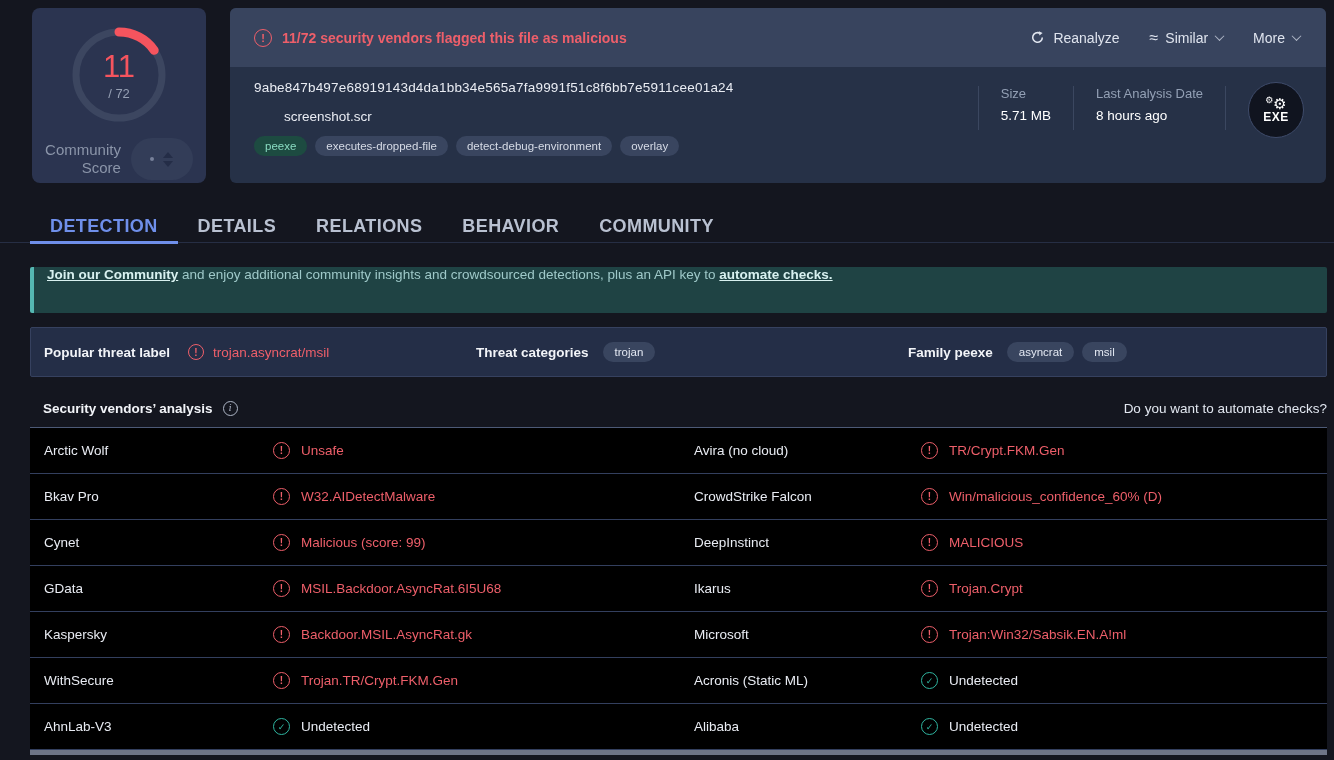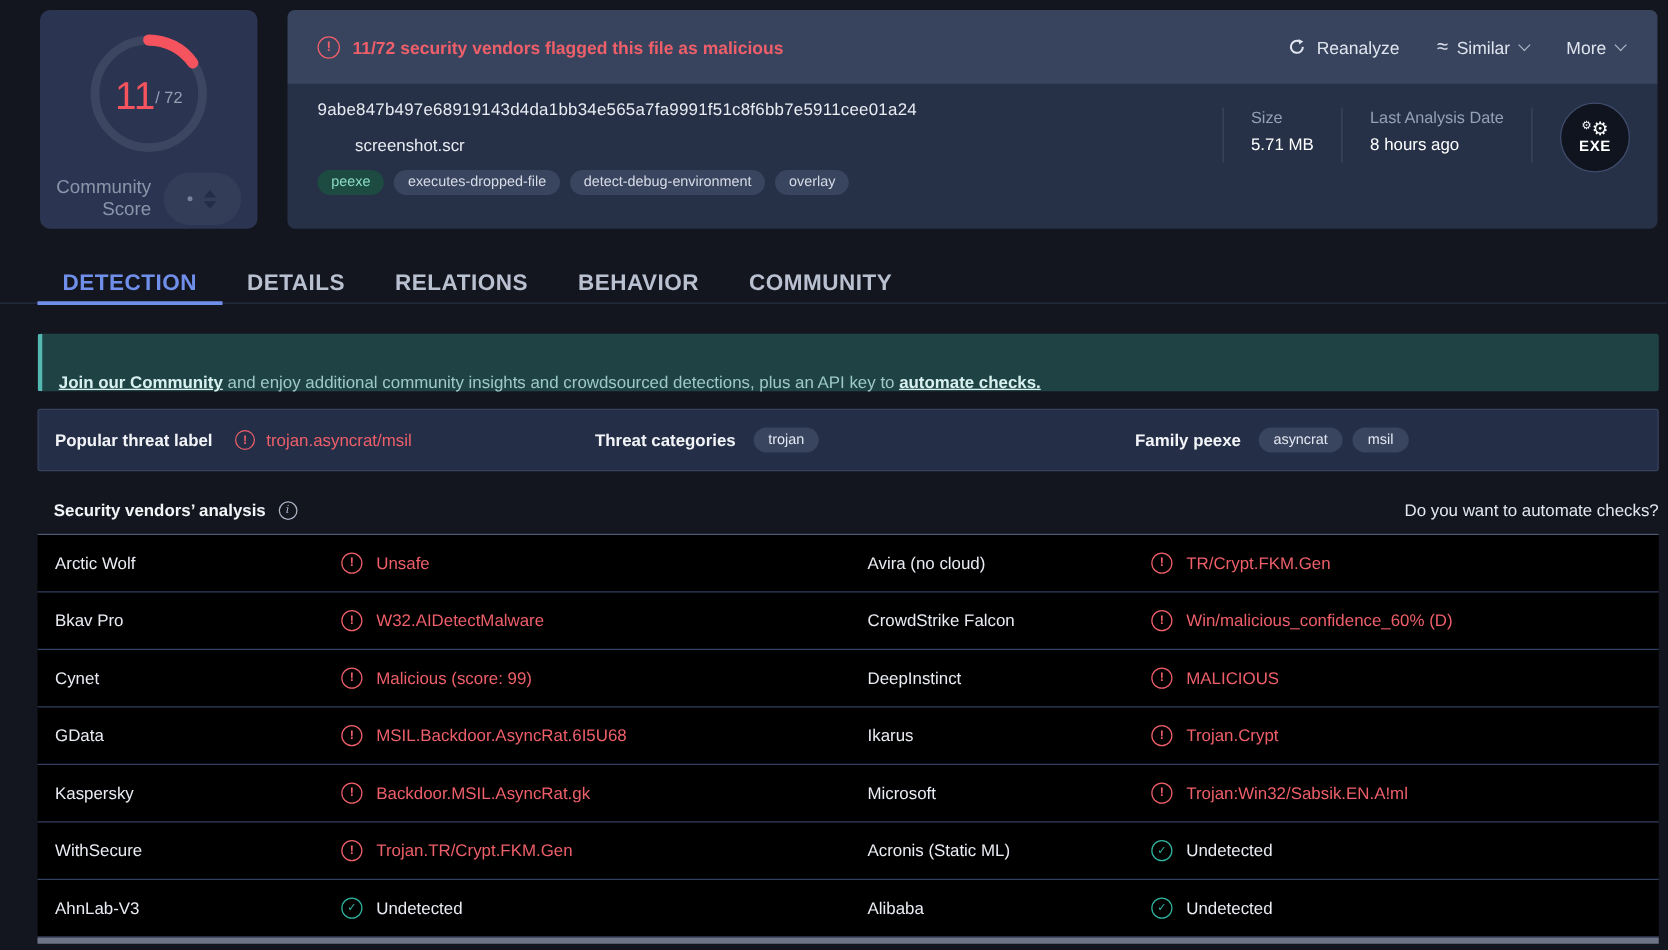--- a/index.html
+++ b/index.html
@@ -15,21 +15,21 @@
   
   .top { display:flex; gap:24px; padding:8px 8px 0 32px; }
 
   .score-card {
     width:174px; height:175px; background:#2b3450; border-radius:8px;
     display:flex; flex-direction:column; align-items:center; flex:none;
   }
   .gauge-wrap { position:relative; width:100px; height:100px; margin-top:17px; }
   .gauge-wrap svg { position:absolute; left:0; top:0; }
   .gauge-text { position:absolute; left:0; top:0; width:100%; height:100%;
-    display:flex; flex-direction:row; align-items:center; justify-content:center; }
+    display:flex; flex-direction:column; align-items:center; justify-content:center; }
   .gauge-score { color:#f5545e; font-size:31px; font-weight:400; line-height:1; margin-top:2px; }
   .gauge-total { color:#96a0b4; font-size:13px; margin-top:4px; }
   .community-row { display:flex; align-items:center; gap:10px; margin-top:13px; }
   .community-label { text-align:right; color:#8b95a9; font-size:15px; line-height:1.2; }
   .vote-pill { width:62px; height:42px; border-radius:21px; background:#333d58;
     display:flex; align-items:center; justify-content:center; gap:9px; cursor:pointer; }
   .vote-dot { width:4px; height:4px; border-radius:50%; background:#78819a; }
   .vote-arrows { display:flex; flex-direction:column; gap:3px; }
   .caret-up { width:0; height:0; border-left:5px solid transparent; border-right:5px solid transparent; border-bottom:6px solid #242d47; }
   .caret-down { width:0; height:0; border-left:5px solid transparent; border-right:5px solid transparent; border-top:6px solid #242d47; }
@@ -69,21 +69,21 @@
   
   .tabbar { display:flex; margin-top:27px; padding:6px 0 0 30px; border-bottom:1px solid #262e44; }
   .tab { padding:0 20px 4px 20px; font-size:18px; font-weight:bold; letter-spacing:0.4px;
     color:#b9c1d1; cursor:pointer; border-bottom:3px solid transparent; margin-bottom:-2px; }
   .tab.active { color:#6f8fea; border-bottom-color:#6f8fea; }
 
   
   .content { margin:24px 7px 0 30px; }
 
   .banner { height:46px; background:#1f4344; border-left:4px solid #55b7b2; border-radius:2px;
-    display:flex; align-items:flex-end; padding-left:13px; font-size:13.5px; color:#9fc9c9; }
+    display:flex; align-items:flex-start; padding-left:13px; font-size:13.5px; color:#9fc9c9; }
   .banner a { color:#d8f1f0; font-weight:bold; text-decoration:underline; cursor:pointer; }
 
   .threat-card { margin-top:14px; height:50px; background:#242e47; border:1px solid #36415f; border-radius:2px;
     display:flex; align-items:center; padding-left:13px; }
   .tl-group { display:flex; align-items:center; }
   .tl-g1 { width:432px; }
   .tl-g2 { width:432px; }
   .tl-title { font-size:13.5px; font-weight:bold; color:#f2f4f8; }
   .tl-alert { display:flex; align-items:center; gap:9px; color:#ee5f6a; margin-left:18px; font-size:13.5px; }
   .mini-alert { width:16px; height:16px; border:1.5px solid currentColor; border-radius:50%;

